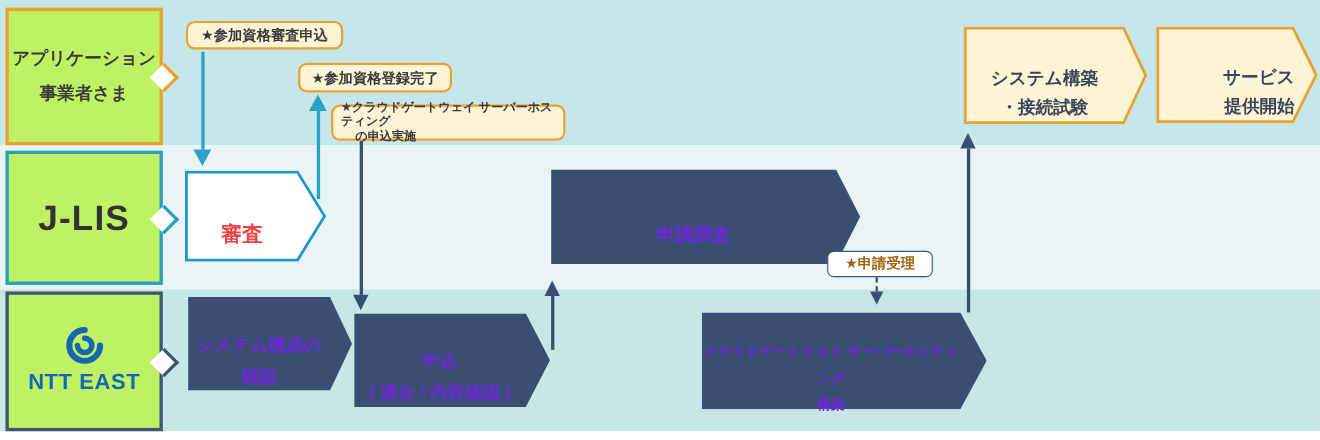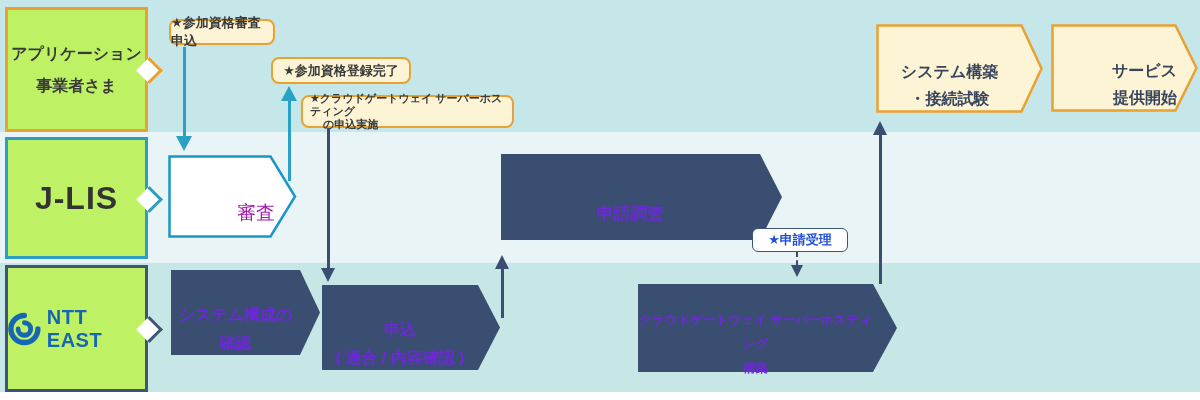--- a/index.html
+++ b/index.html
@@ -20,40 +20,40 @@
   .actor-jlis{top:137px;height:122px;border:3px solid #2a9fc2;}
   .actor-ntt{top:265px;height:127px;border:3px solid #3f5575;}
   .actor-app .ln{font-size:16px;font-weight:bold;color:#3a3a3a;line-height:32px;}
   .actor-jlis .ln{font-size:32px;font-weight:600;color:#333;letter-spacing:1px;}
   .tail{position:absolute;left:140px;width:16px;height:16px;background:#fff;
         transform:rotate(45deg);z-index:5;}
   .tail-o{top:61px;border-top:3px solid #e9a131;border-right:3px solid #e9a131;}
   .tail-c{top:190px;border-top:3px solid #2a9fc2;border-right:3px solid #2a9fc2;}
   .tail-n{top:320px;border-top:3px solid #3f5575;border-right:3px solid #3f5575;}
 
-  .logo{display:flex;align-items:center;gap:6px;}
+  .logo{display:flex;align-items:center;gap:6px;flex-direction:column;}
   .logo-text{font-size:20px;font-weight:bold;color:#1766b3;letter-spacing:0.5px;}
 
   
   .pent{position:absolute;z-index:3;}
   .pent svg{position:absolute;left:0;top:0;}
   .pent .pt{position:absolute;left:0;top:0;height:100%;display:flex;flex-direction:column;
             align-items:center;justify-content:center;text-align:center;margin-top:16px;}
   .navy-pent .pt{color:#6d28d9;font-weight:bold;}
   .yellow-pent .pt{color:#39455c;font-weight:bold;font-size:16px;line-height:27px;}
-  .shinsa-text{color:#a21caf;font-weight:normal;font-size:19px;padding-left:36px;}
+  .shinsa-text{color:#ef4444;font-weight:bold;font-size:19px;}
 
   
   .mlabel{position:absolute;background:#fcf4d4;border:2px solid #e9a131;border-radius:8px;
           box-sizing:border-box;color:#3a3a3a;display:flex;align-items:center;
           justify-content:center;z-index:6;font-size:13px;font-weight:600;}
   .mlabel.multiline{flex-direction:column;align-items:flex-start;justify-content:center;
           font-size:11px;line-height:13px;padding:3px 7px;font-weight:600;}
   .wlabel{position:absolute;background:#ffffff;border:1.5px solid #3f5575;border-radius:6px;
-          box-sizing:border-box;color:#1d4ed8;display:flex;align-items:center;justify-content:center;
+          box-sizing:border-box;color:#a16207;display:flex;align-items:center;justify-content:center;
           z-index:6;font-size:13px;font-weight:600;}
 
   
   .aline{position:absolute;z-index:2;}
   .cyan-line{width:3px;background:#2aa2c6;}
   .navy-line{width:3px;background:#3a4e72;}
   .dash-line{width:0;border-left:2px dashed #3a4e72;background:none;}
   .ahead{position:absolute;width:0;height:0;z-index:2;}
   .ah-down-c{border-left:8px solid transparent;border-right:8px solid transparent;border-top:15px solid #2aa2c6;}
   .ah-up-c{border-left:8px solid transparent;border-right:8px solid transparent;border-bottom:15px solid #2aa2c6;}
@@ -85,21 +85,21 @@
     <div class="logo">
       <svg width="34" height="34" viewBox="0 0 34 34">
         <path d="M17 3 A14 14 0 1 0 31 17" fill="none" stroke="#1766b3" stroke-width="5.5" stroke-linecap="round"></path>
         <path d="M17 10.5 A6.5 6.5 0 1 1 10.5 17" fill="none" stroke="#1766b3" stroke-width="5" stroke-linecap="round"></path>
       </svg>
       <span class="logo-text">NTT EAST</span>
     </div>
   </div>
   <div class="tail tail-n"></div>
 
-  <div class="mlabel" style="left:169px;top:19px;width:106px;height:26px;">★参加資格審査申込</div>
+  <div class="mlabel" style="left:169px;top:19px;width:143px;height:26px;">★参加資格審査申込</div>
   <div class="mlabel" style="left:271px;top:57px;width:140px;height:27px;">★参加資格登録完了</div>
   <div class="mlabel multiline" style="left:301px;top:95px;width:213px;height:33px;">
     <span>★クラウドゲートウェイ サーバーホスティング</span>
     <span style="padding-left:13px;">の申込実施</span>
   </div>
   <div class="wlabel" style="left:752px;top:228px;width:96px;height:24px;">★申請受理</div>
 
   <div class="pent" style="left:168px;top:155px;width:129px;height:83px;">
     <svg width="129" height="83" viewBox="0 0 129 83">
       <polygon points="1.5,1.5 102.5,1.5 127,41.5 102.5,81.5 1.5,81.5" fill="#ffffff" stroke="#1a96c8" stroke-width="2.5" stroke-linejoin="miter"></polygon>

